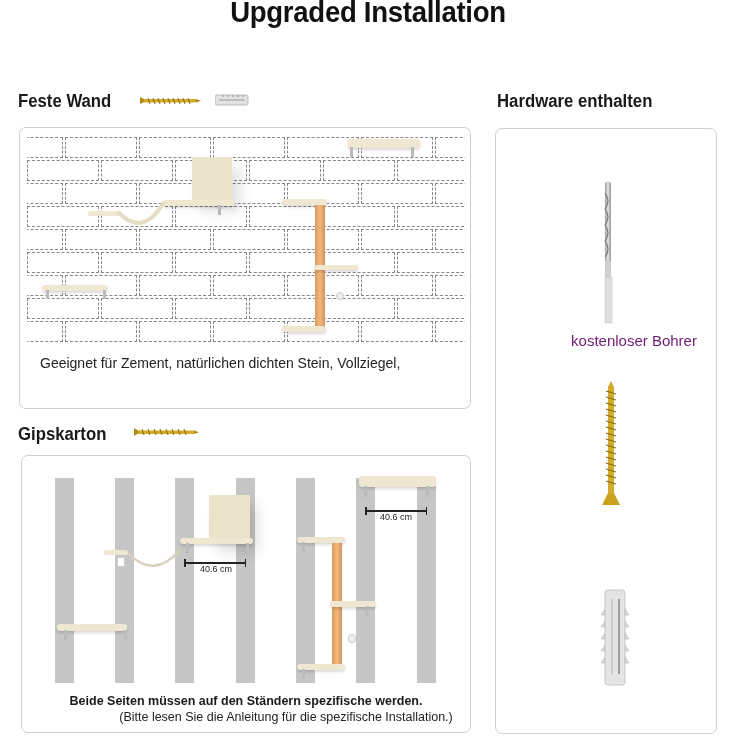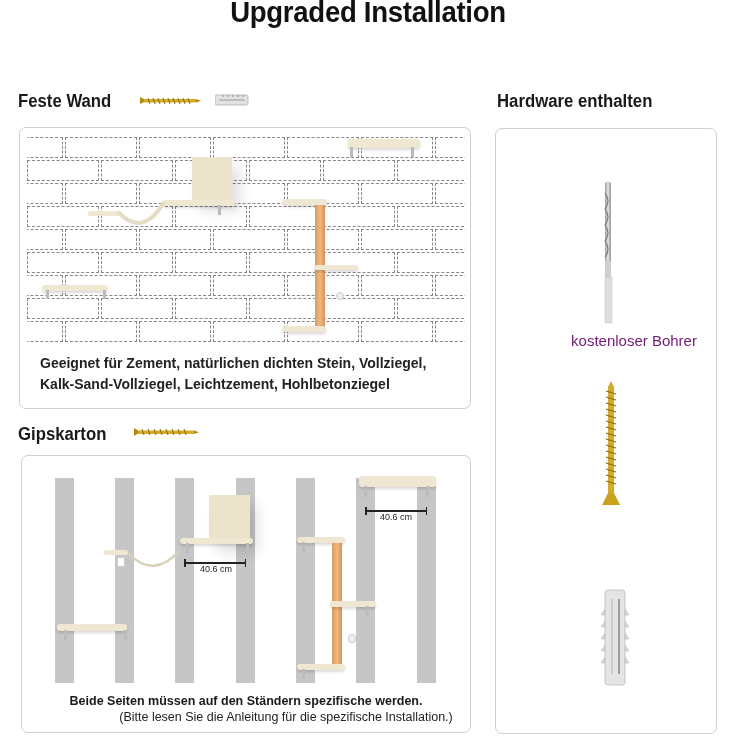--- a/index.html
+++ b/index.html
@@ -4,21 +4,21 @@
 <style>
   html, body { margin:0; padding:0; background:#fff; }
   body { width:736px; height:736px; position:relative; overflow:hidden; font-family:"Liberation Sans", sans-serif; color:#111; }
   .abs { position:absolute; }
   .title { left:0; top:-4px; width:736px; text-align:center; font-size:29px; font-weight:bold; letter-spacing:-0.3px; transform:scaleX(0.95); }
   .section-label { font-size:18px; font-weight:bold; color:#1a1a1a; transform:scaleX(0.93); transform-origin:left; }
   .box { border:1.5px solid #cfcfcf; border-radius:7px; background:#fff; box-sizing:border-box; }
   .brick-wall { left:27px; top:137px; width:438px; height:208px; overflow:hidden; }
   .brick-row { position:absolute; left:0; height:23px; width:520px; }
   .brick { position:absolute; top:0; height:21px; width:72px; border:1px dashed #888; box-sizing:border-box; }
-  .caption { font-size:14px; color:#222; line-height:21px;font-weight:bold; }
+  .caption { font-size:14px; color:#222; line-height:21px; }
   .stud { position:absolute; top:478px; width:19px; height:205px; background:#c6c6c6; }
   .shelf { position:absolute; background:#efe7d2; border-radius:3px; box-shadow:0 2px 3px rgba(0,0,0,0.15); }
   .cube { position:absolute; background:#ece3cc; box-shadow:8px 10px 14px rgba(0,0,0,0.12); }
   .post { position:absolute; background:linear-gradient(90deg,#d99a5e,#f0b97f,#d5935a); }
   .bracket { position:absolute; width:3px; background:#bbb; }
   .dim { position:absolute; height:1.5px; background:#222; }
   .dim::before, .dim::after { content:""; position:absolute; top:-3px; width:1.5px; height:8px; background:#222; }
   .dim::before { left:0; } .dim::after { right:0; }
   .dim-label { position:absolute; font-size:9px; color:#222; }
   .hw-caption { font-size:15px; color:#701a75;padding-left:28px; }
@@ -154,21 +154,20 @@
 <div class="post" style="left:315px;top:205px;width:10px;height:122px;"></div>
 <div class="shelf" style="left:314px;top:265px;width:44px;height:5px;"></div>
 <div class="abs" style="left:336px;top:292px;width:6px;height:6px;border-radius:50%;background:#eee;border:1px solid #ccc;"></div>
 <div class="shelf" style="left:282px;top:326px;width:44px;height:6px;"></div>
 <div class="shelf" style="left:42px;top:285px;width:66px;height:6px;"></div>
 <div class="bracket" style="left:46px;top:290px;height:9px;"></div>
 <div class="bracket" style="left:103px;top:290px;height:9px;"></div>
 
 <div class="abs caption" style="left:40px;top:353px;width:420px;">
   <div>Geeignet für Zement, natürlichen dichten Stein, Vollziegel,</div>
-  <div>Kalk-Sand-Vollziegel, Leichtzement, Hohlbetonziegel</div>
 </div>
 
 <div class="abs section-label" style="left:18px;top:424px;">Gipskarton</div>
 <svg class="abs" style="left:134px;top:428px;" width="66" height="9">
   <polygon points="0,0 4,2.5 4,5.5 0,8" fill="#b08a17"></polygon>
   <rect x="4" y="2.5" width="56" height="3.5" fill="#d3ab2a"></rect>
   <g stroke="#8a6b10" stroke-width="1">
       <line x1="8" y1="1" x2="10" y2="7"></line>
       <line x1="14" y1="1" x2="16" y2="7"></line>
       <line x1="20" y1="1" x2="22" y2="7"></line>

